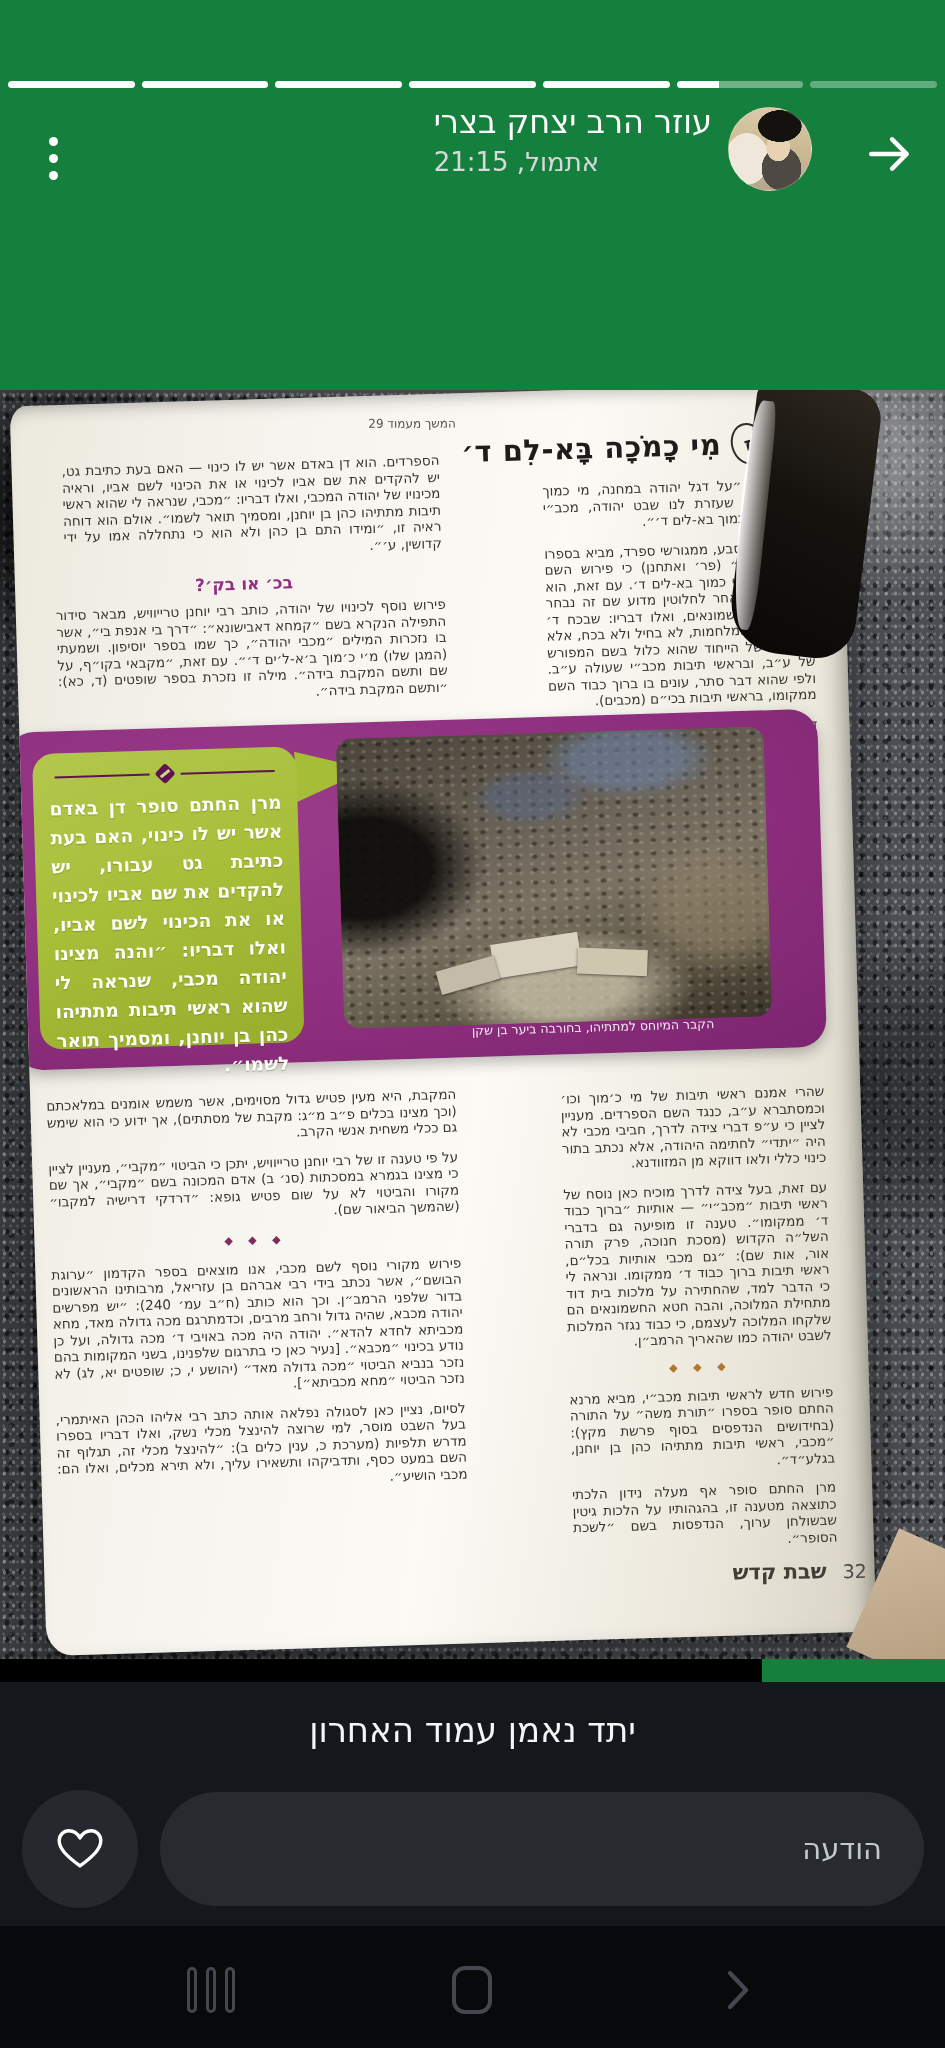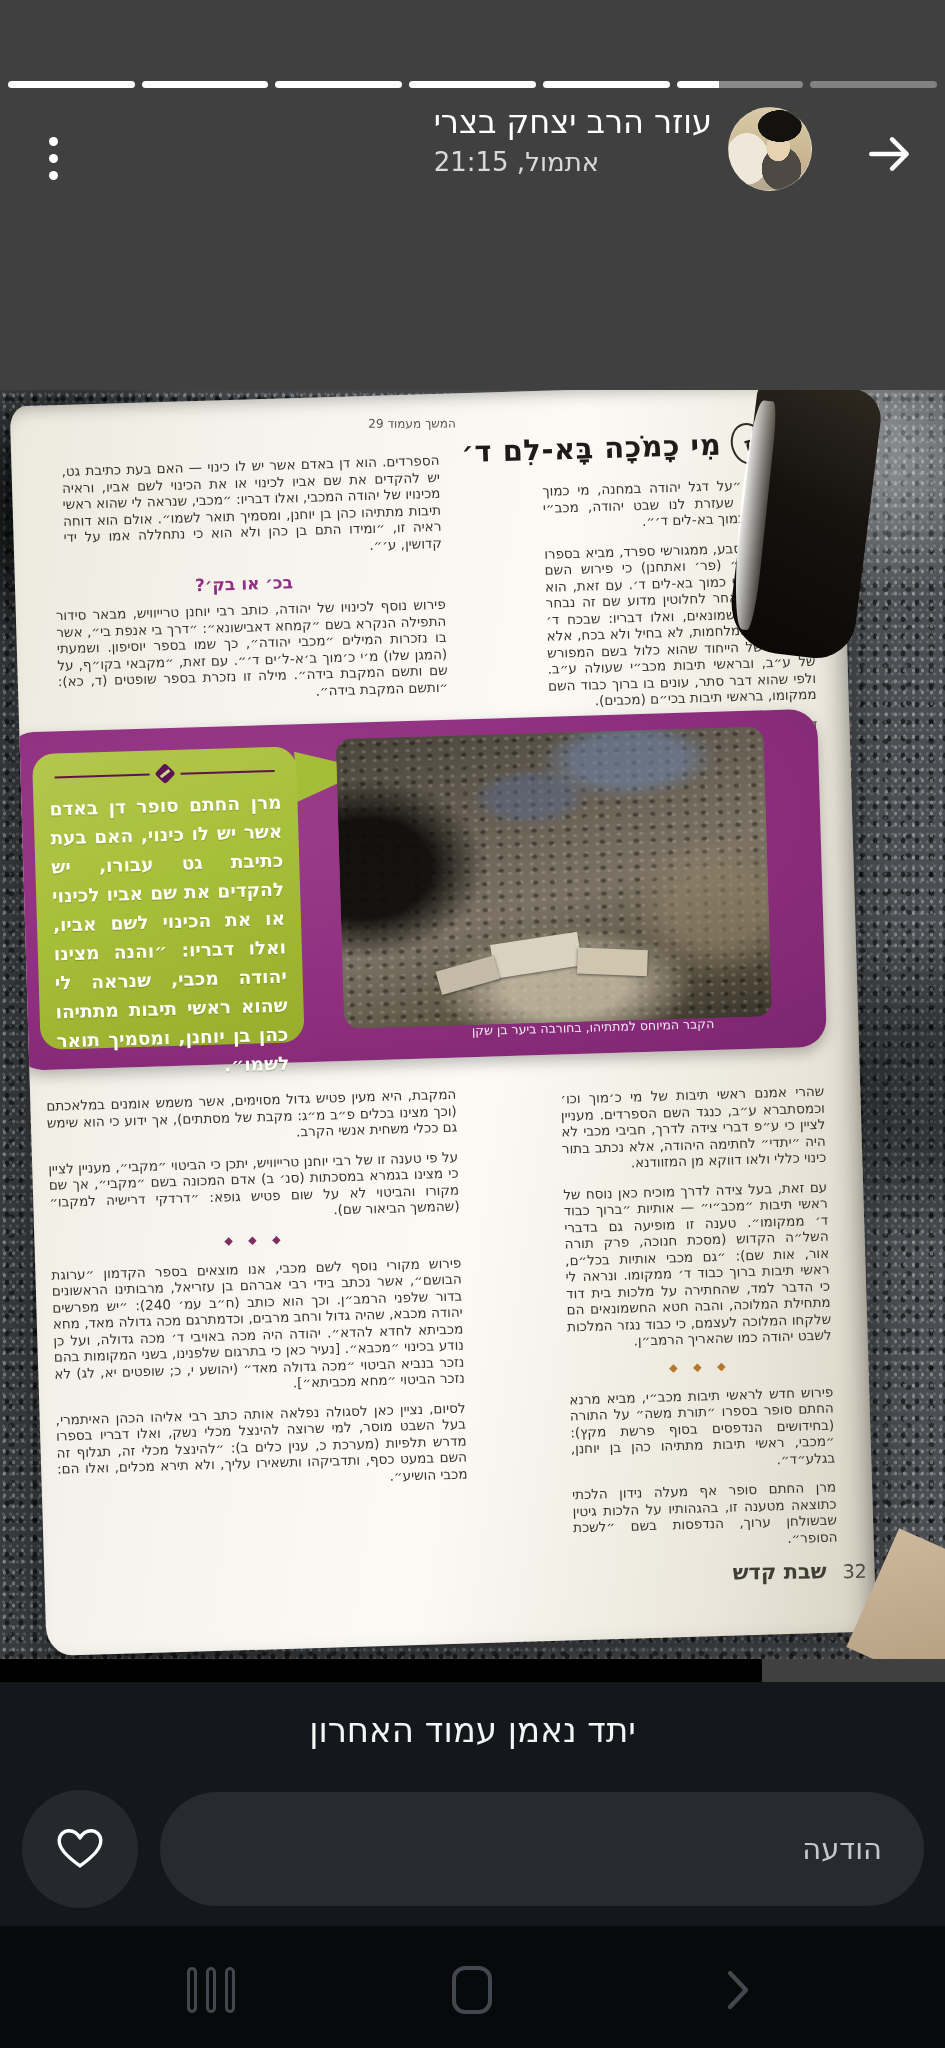--- a/index.html
+++ b/index.html
@@ -1,17 +1,17 @@
 <!DOCTYPE html>
 <html lang="he"><head>
 <meta charset="utf-8">
 <style>
   html,body{margin:0;padding:0;background:#000;}
   *{box-sizing:border-box;}
-  .screen{position:relative;width:945px;height:2048px;background:#404040;overflow:hidden;
+  .screen{position:relative;width:945px;height:2048px;background:#15803d;overflow:hidden;
           font-family:"DejaVu Sans","Liberation Sans",sans-serif;}
 
   
   .progress{position:absolute;top:81px;left:8px;right:8px;height:7px;display:flex;gap:7px;}
   .seg{flex:1;height:7px;border-radius:4px;background:rgba(255,255,255,.38);}
   .seg.v-full{background:#fdfdfd;}
   .seg.v-empty{background:rgba(255,255,255,.34);}
 
   
   .header{position:absolute;top:96px;left:0;right:0;height:110px;}

